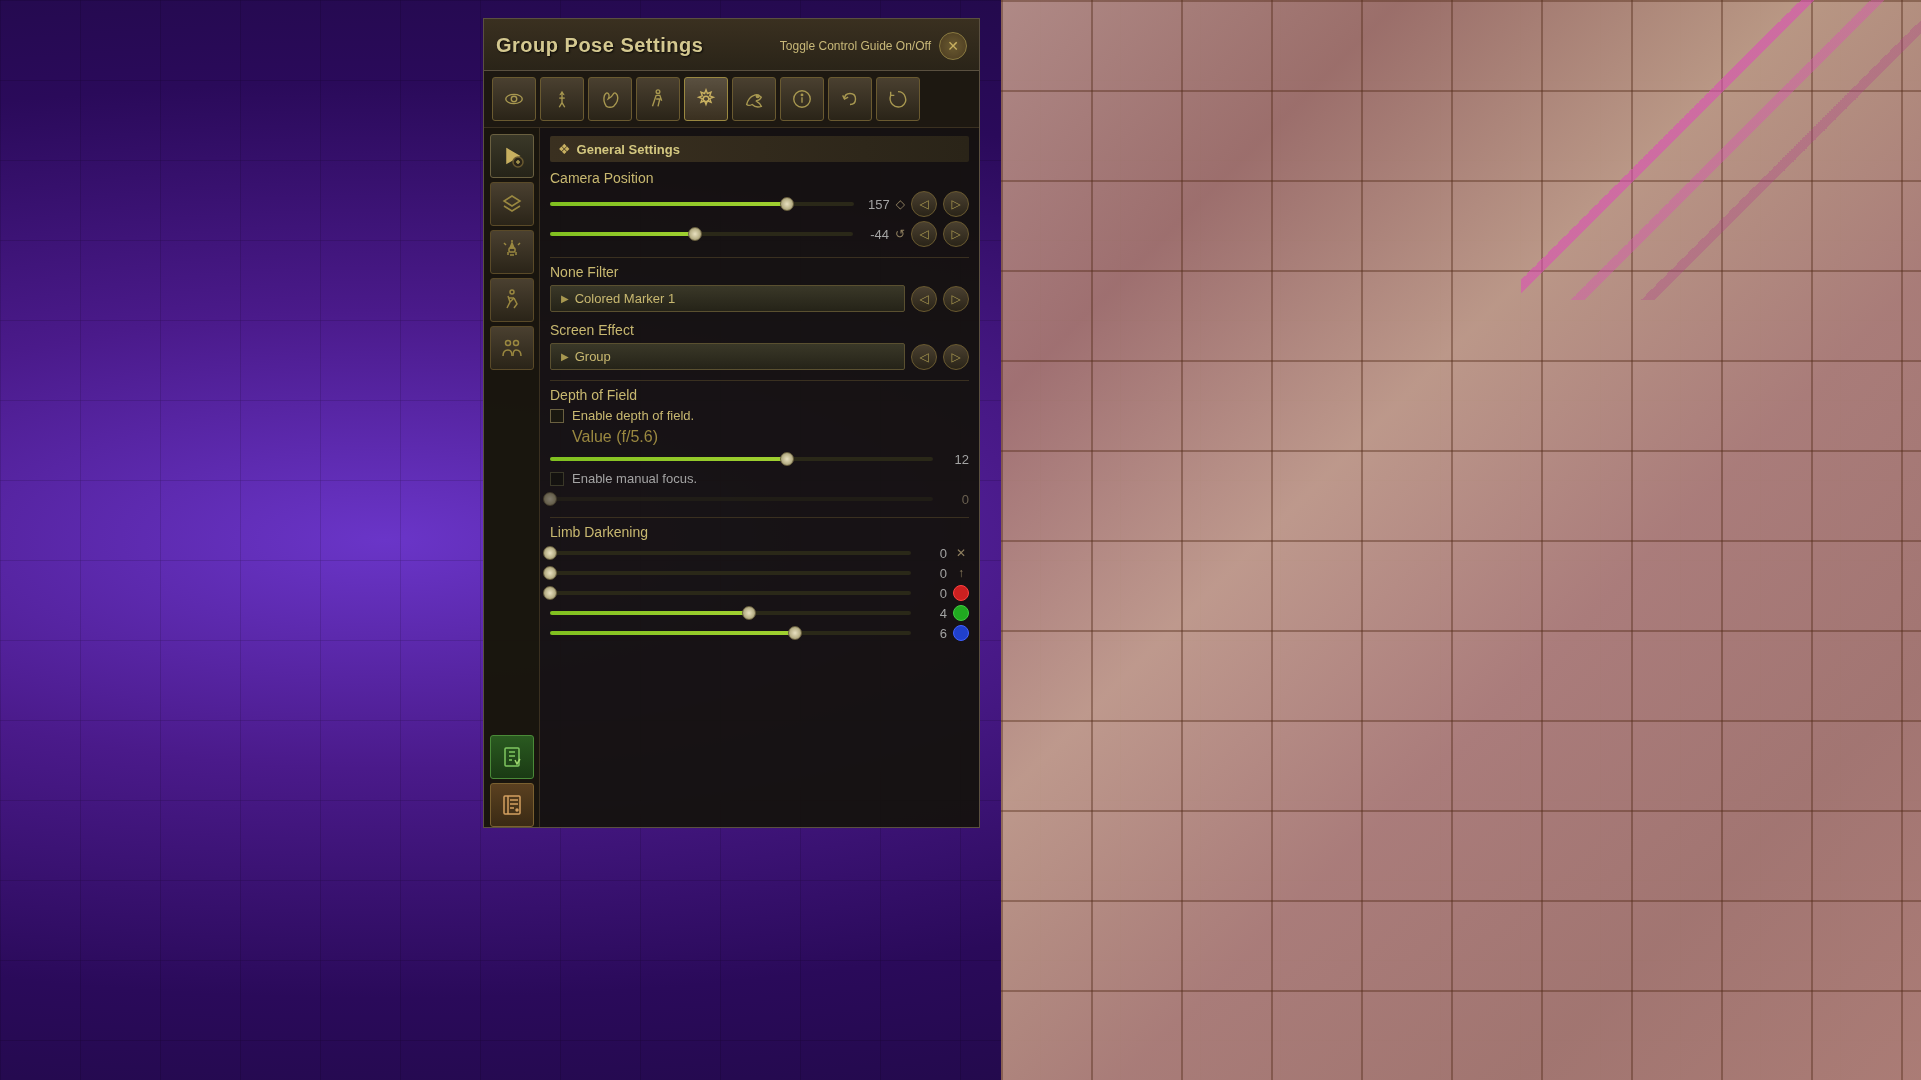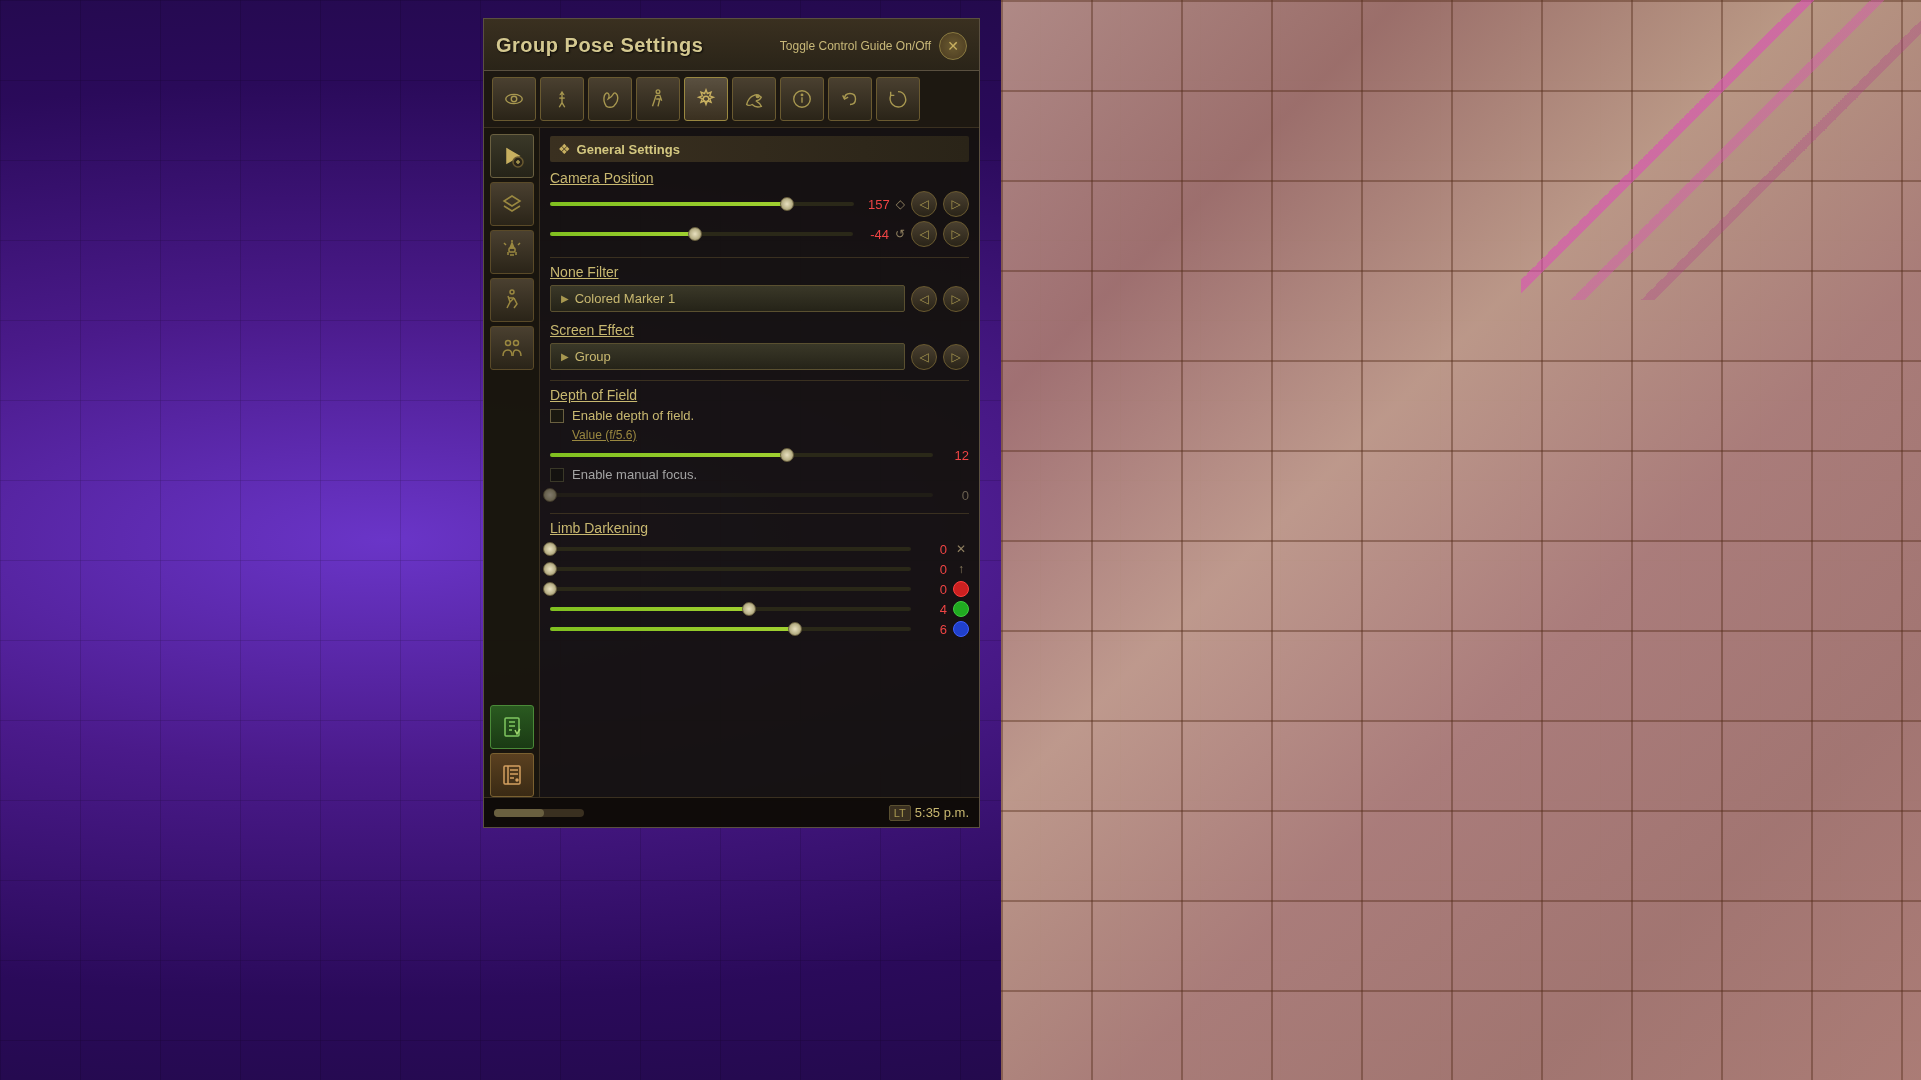--- a/index.html
+++ b/index.html
@@ -253,21 +253,20 @@
 
     
     .setting-group {
       margin-bottom: 10px;
     }
 
     .setting-label {
       color: #c8b870;
       font-size: 14px;
       margin-bottom: 5px;
-      text-decoration: underline;
     }
 
     
     .slider-row {
       display: flex;
       align-items: center;
       gap: 6px;
       margin-bottom: 4px;
     }
 
@@ -301,21 +300,21 @@
       width: 14px;
       height: 14px;
       background: radial-gradient(circle, #e8e0c0 0%, #c0b890 50%, #908860 100%);
       border-radius: 50%;
       top: 50%;
       transform: translate(-50%, -50%);
       border: 1px solid #6a6040;
     }
 
     .slider-value {
-      color: #ef4444;
+      color: #a3a3a3;
       font-size: 13px;
       min-width: 30px;
       text-align: right;
     }
 
     .nav-btn {
       width: 26px;
       height: 26px;
       background: linear-gradient(180deg, #4a4030 0%, #2a2418 100%);
       border: 1px solid #6a5a30;
@@ -689,21 +688,21 @@
       </div>
 
       <div class="divider"></div>
 
       <div class="setting-group">
         <div class="setting-label">Depth of Field</div>
         <div class="checkbox-row">
           <div class="checkbox"></div>
           <span class="checkbox-label">Enable depth of field.</span>
         </div>
-        <div class="setting-label" style="font-size:12px;color:#9a8840;margin-left:22px;">Value (f/5.6)</div>
+        <div class="setting-label" style="font-size:16px;color:#9a8840;margin-left:22px;">Value (f/5.6)</div>
         <div class="slider-row">
           <div class="slider-container">
             <div class="slider-track">
               <div class="slider-fill" style="width:62%"></div>
               <div class="slider-thumb" style="left:62%"></div>
             </div>
           </div>
           <span class="slider-value">12</span>
         </div>
 
@@ -780,23 +779,14 @@
           </div>
           <span class="slider-value">6</span>
           <div class="color-circle circle-blue"></div>
         </div>
 
       </div>
 
     </div>
   </div>
 
-  <div class="status-bar">
-    <div class="status-scroll">
-      <div class="status-scroll-thumb"></div>
-    </div>
-    <div class="status-time">
-      <span class="lt-badge">LT</span>
-      <span>5:35 p.m.</span>
-    </div>
-  </div>
 
 </div>
 
 </body></html>

